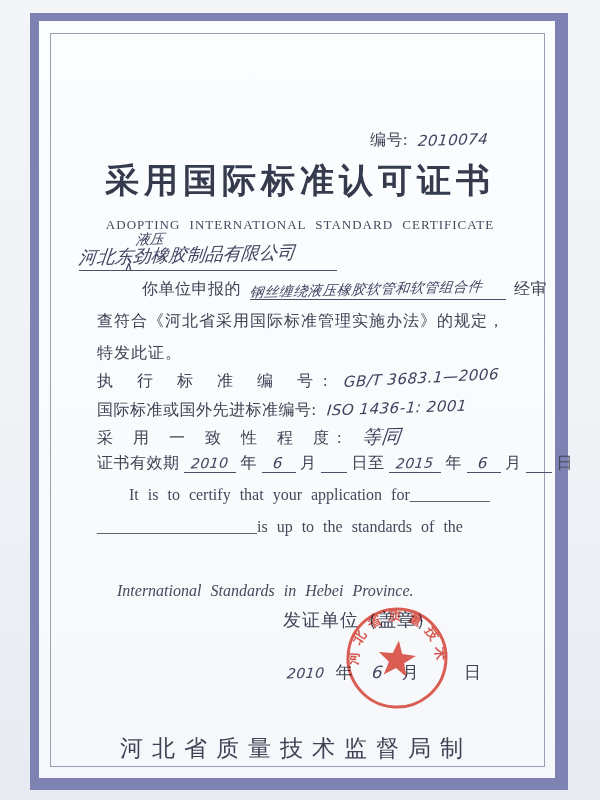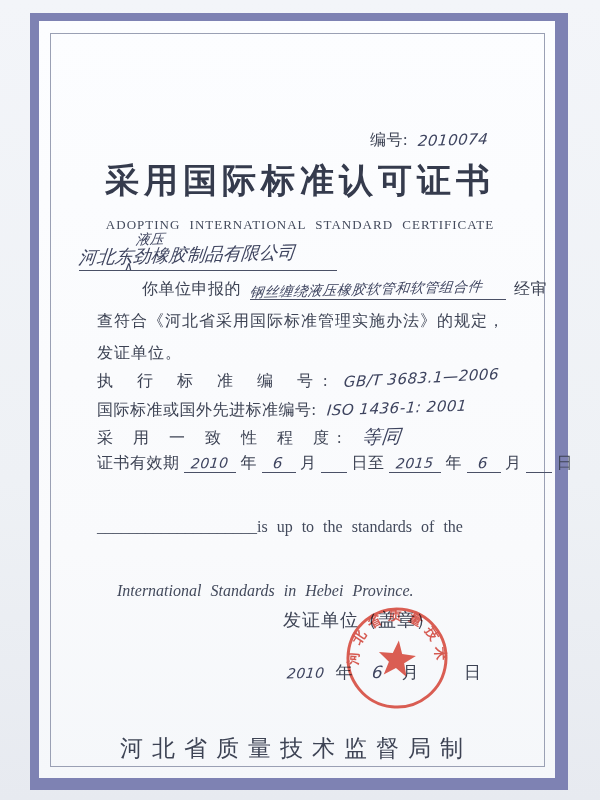--- a/index.html
+++ b/index.html
@@ -75,21 +75,21 @@
   <div class="abs u" style="left:79px;top:243px;width:258px;height:27px;">
     <span class="hw" style="font-size:18px;">河北东劲橡胶制品有限公司</span>
   </div>
 
   <div class="abs cnline" style="left:97px;top:279px;">
     <span class="printed" style="margin-left:45px;">你单位申报的</span>
     <span class="u" style="min-width:256px;margin:0 4px;"><span class="hw" style="font-size:14px;">钢丝缠绕液压橡胶软管和软管组合件</span></span>
     <span class="printed">经审</span>
   </div>
   <div class="abs cnline printed" style="left:97px;top:311px;letter-spacing:1px;">查符合《河北省采用国际标准管理实施办法》的规定，</div>
-  <div class="abs cnline printed" style="left:97px;top:343px;letter-spacing:1px;">发证单位。</div>
+  <div class="abs cnline printed" style="left:97px;top:343px;letter-spacing:1px;">特发此证。</div>
 
   <div class="abs cnline" style="left:97px;top:371px;">
     <span class="printed lbl-sp">执 行 标 准 编 号:</span>
     <span class="hw" style="font-size:15px;margin-left:2px;transform:skewX(-7deg) rotate(-3deg) translateY(-3px);">GB/T 3683.1—2006</span>
   </div>
   <div class="abs cnline" style="left:97px;top:400px;">
     <span class="printed" style="font-size:16px;">国际标准或国外先进标准编号:</span>
     <span class="hw" style="font-size:15px;margin-left:6px;transform:skewX(-7deg) rotate(-2deg) translateY(-2px);">ISO 1436-1: 2001</span>
   </div>
   <div class="abs cnline" style="left:97px;top:424px;">
@@ -106,20 +106,21 @@
     <span class="u" style="width:26px;">&nbsp;</span>
     <span class="printed">日至</span>
     <span class="u" style="width:52px;text-align:center;"><span class="hw" style="font-size:14px;">2015</span></span>
     <span class="printed">年</span>
     <span class="u" style="width:34px;text-align:center;"><span class="hw" style="font-size:15px;">6</span></span>
     <span class="printed">月</span>
     <span class="u" style="width:26px;">&nbsp;</span>
     <span class="printed">日</span>
   </div>
 
+  <div class="abs eng" style="left:129px;top:486px;">It is to certify that your application for__________</div>
   <div class="abs eng" style="left:97px;top:518px;">____________________is up to the standards of the</div>
   <div class="abs eng" style="left:97px;top:582px;margin-left:20px;">
     <i>International Standards in Hebei Province.</i>
   </div>
 
   <div class="abs cnline printed" style="left:283px;top:608px;font-size:18px;letter-spacing:1px;">发证单位（盖章）</div>
   <div class="abs cnline" style="left:287px;top:661px;font-size:17px;">
     <span class="hw" style="font-size:14px;">2010</span>
     <span class="printed" style="margin-left:6px;">年</span>
     <span class="hw" style="font-size:17px;margin-left:14px;">6</span>

